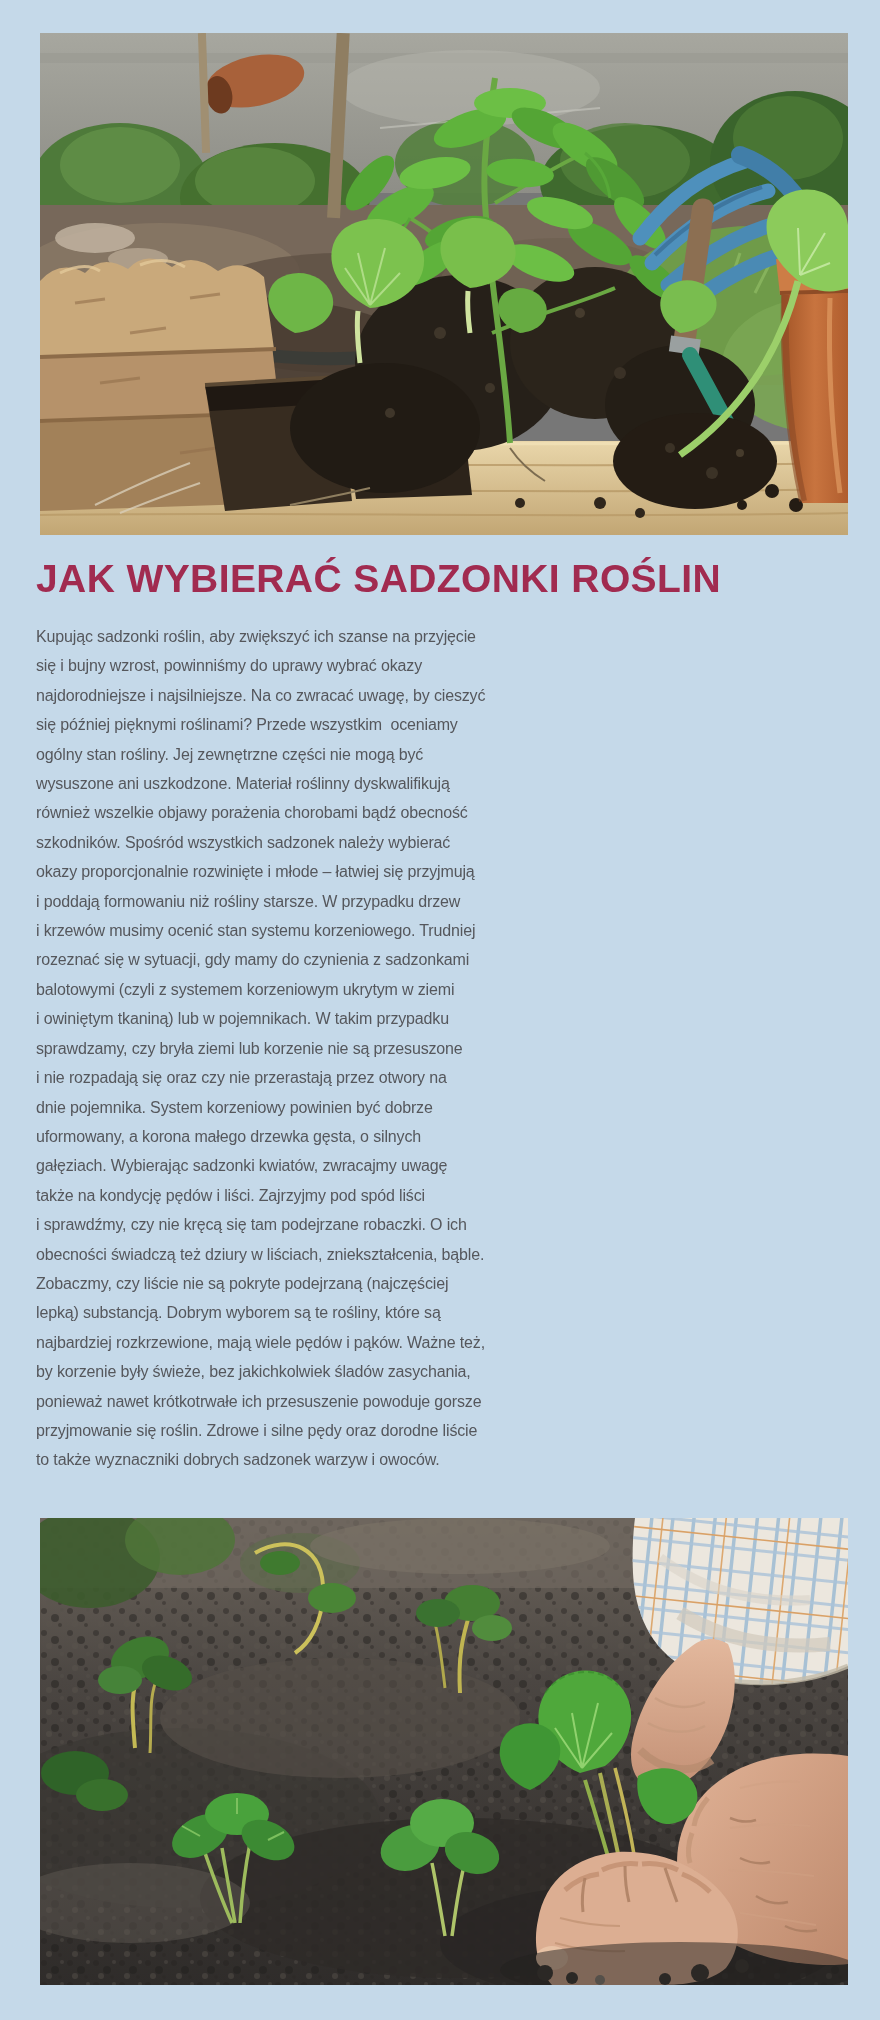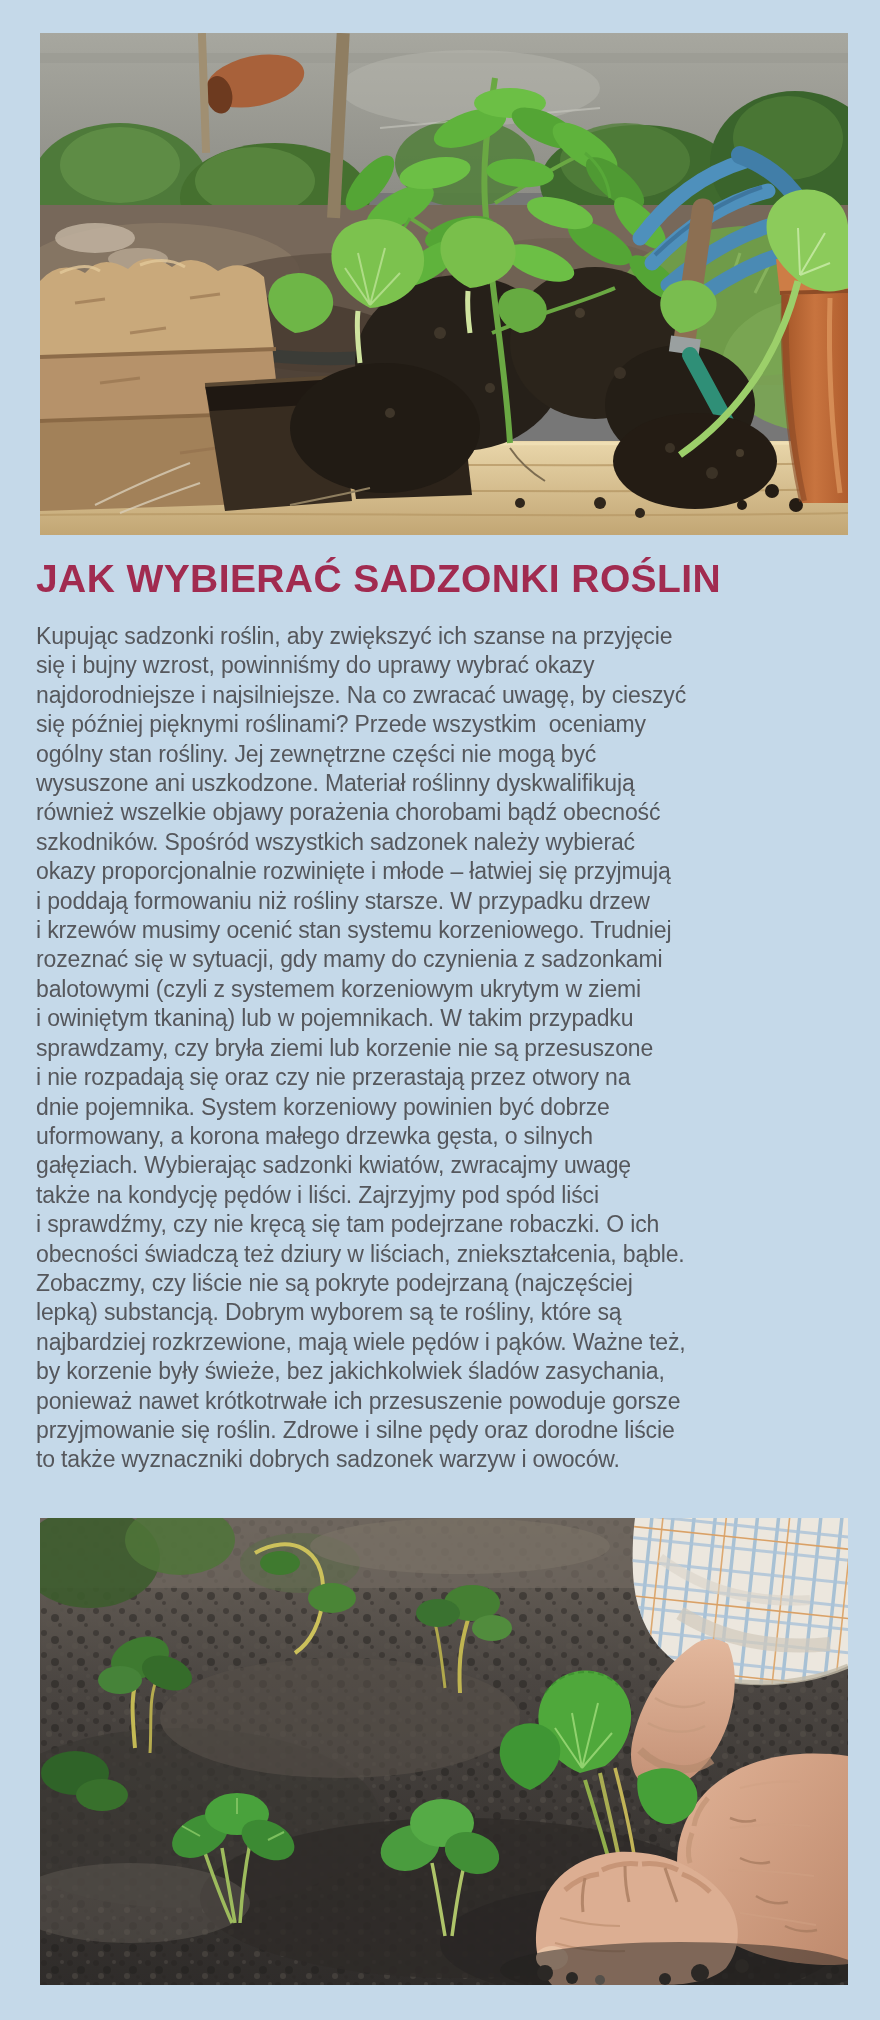--- a/index.html
+++ b/index.html
@@ -18,21 +18,21 @@
   .photo-top{top:33px;height:502px;}
   .photo-bottom{top:1518px;height:467px;}
   .photo svg{display:block;width:100%;height:100%;}
   h1.title{
     position:absolute;left:36px;top:557px;margin:0;
     font-size:39px;font-weight:700;letter-spacing:0.4px;
     color:#a12b50;white-space:nowrap;text-align:center;
   }
   p.body-text{
     position:absolute;left:36px;top:622px;margin:0;
-    font-size:23px;line-height:29.4px;
+    font-size:16px;line-height:29.4px;
     color:#55575c;
     white-space:pre;
     letter-spacing:-0.15px;
   }
 </style>
 </head>
 <body>
 
 <div class="page">
 

